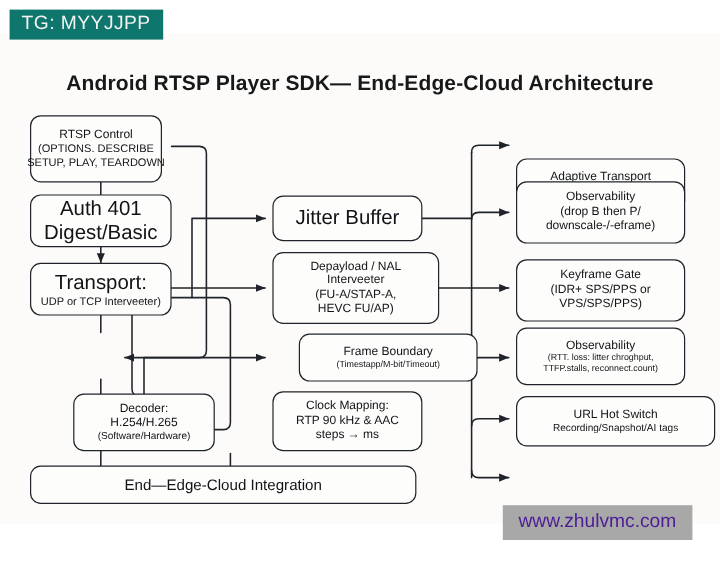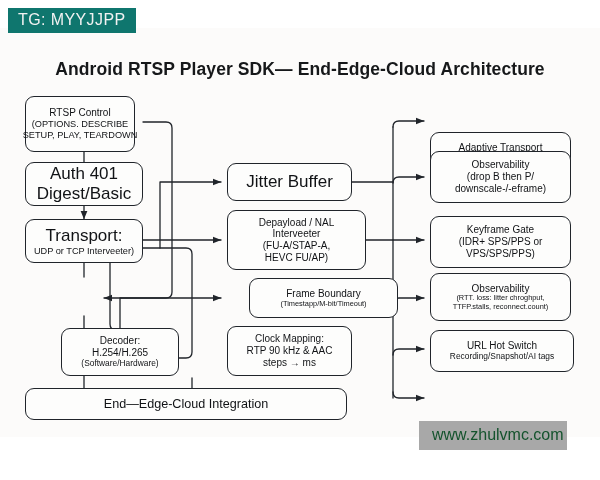--- a/index.html
+++ b/index.html
@@ -31,23 +31,23 @@
     letter-spacing:.4px;
     padding:3px 10px 4px 10px;
     line-height:1.15;
     white-space:nowrap;
   }
 
   
   .watermark{
     position:absolute;left:419px;top:421px;
     background:#a8a8a8;
-    color:#14532d;
+    color:#4c1d95;
     font-size:16px;
-    padding:5px 3px 6px 13px;
+    padding:5px 13px 6px 13px;
     line-height:1.15;
     white-space:nowrap;
   }
 
   
   .title{
     position:absolute;left:0;top:59px;width:600px;
     text-align:center;
     font-size:17.5px;
     font-weight:700;
@@ -200,21 +200,21 @@
     <span class="l s11">(IDR+ SPS/PPS or</span>
     <span class="l s11">VPS/SPS/PPS)</span>
   </div>
 
   <div class="node" style="left:430px;top:273px;width:141px;height:48px;">
     <span class="l s11">Observability</span>
     <span class="l s8">(RTT. loss: litter chroghput,</span>
     <span class="l s8">TTFP.stalls, reconnect.count)</span>
   </div>
 
-  <div class="node" style="left:430px;top:330px;width:144px;height:42px;">
+  <div class="node" style="left:430px;top:330px;width:166px;height:42px;">
     <span class="l s11">URL Hot Switch</span>
     <span class="l s9">Recording/Snapshot/AI tags</span>
   </div>
 
 
   <div class="watermark">www.zhulvmc.com</div>
 
 </div>
 
 </body></html>

